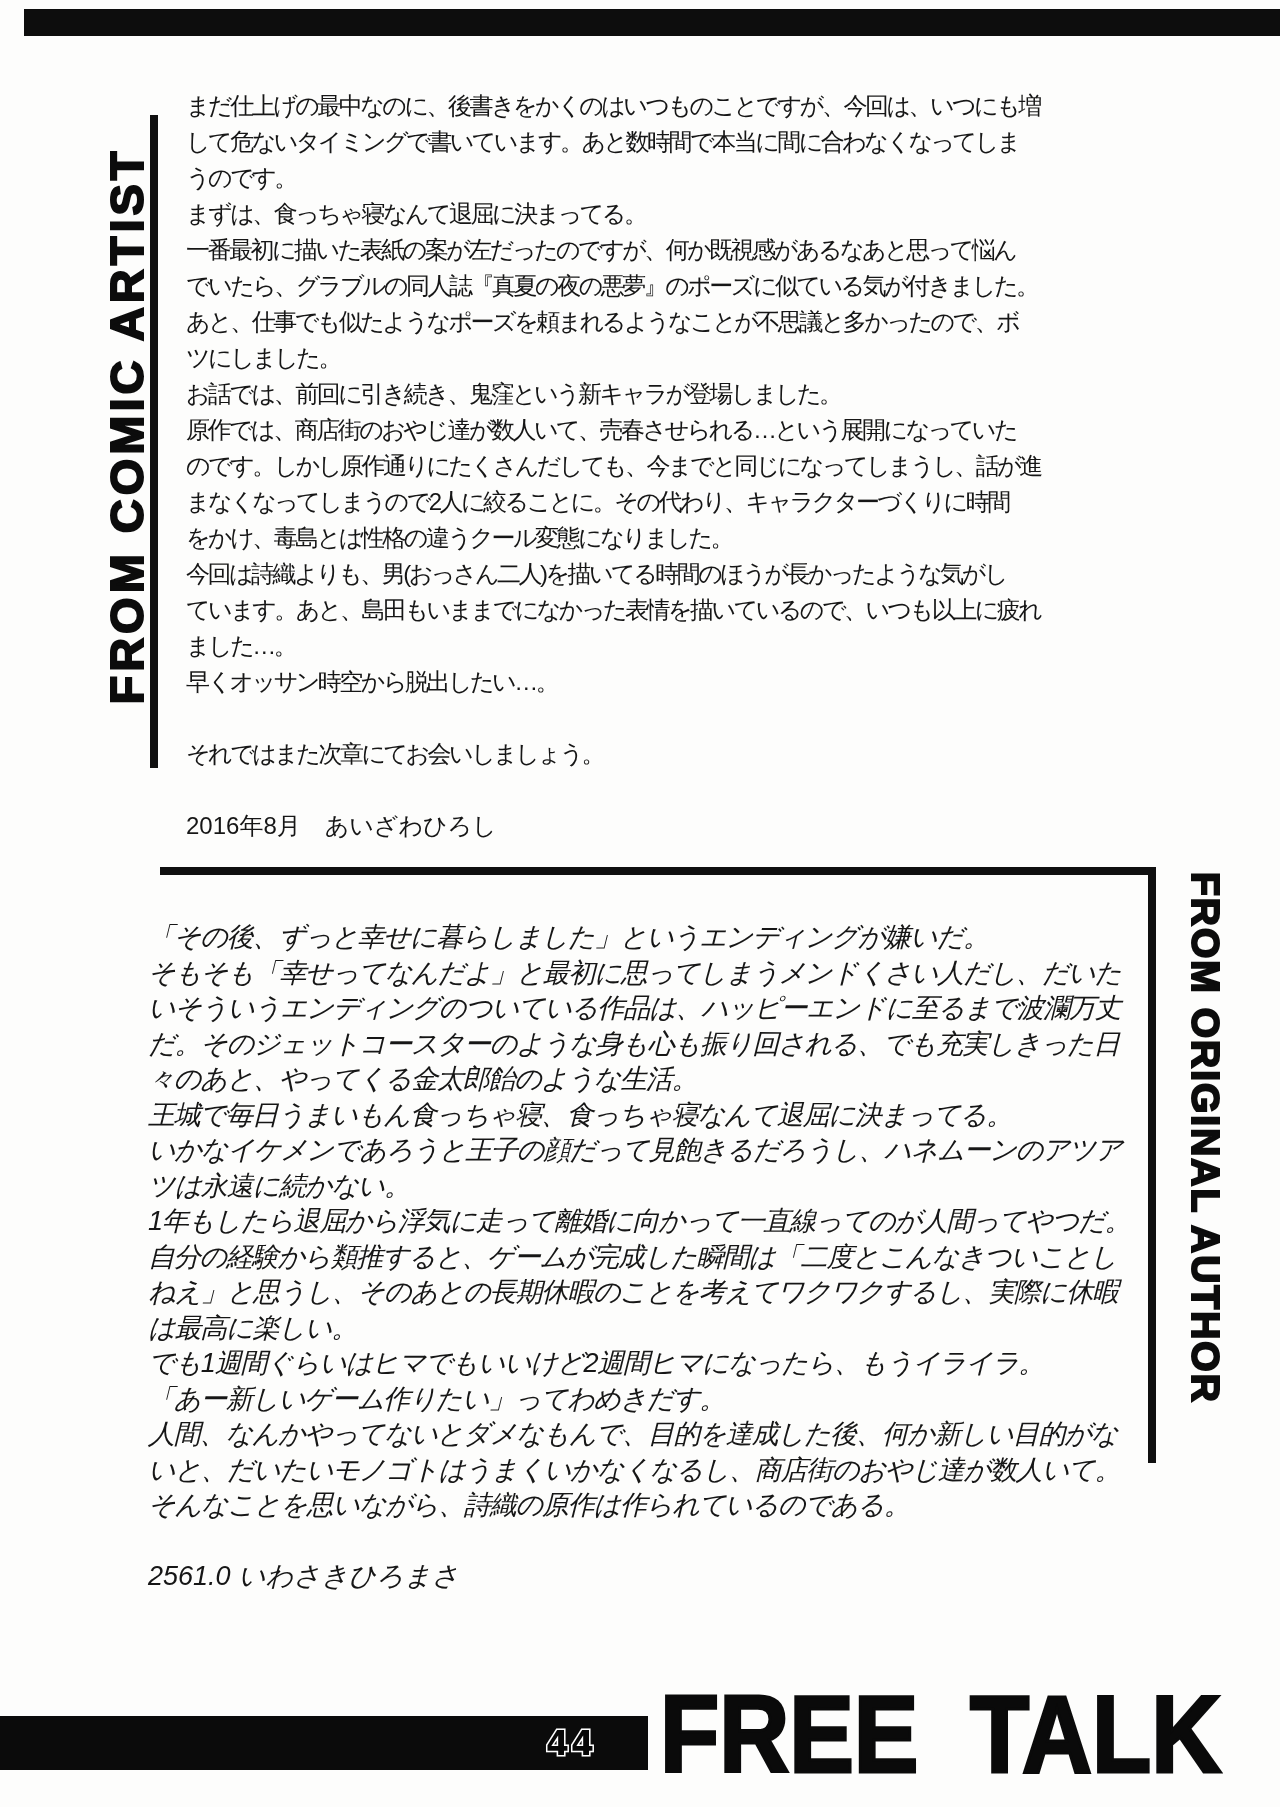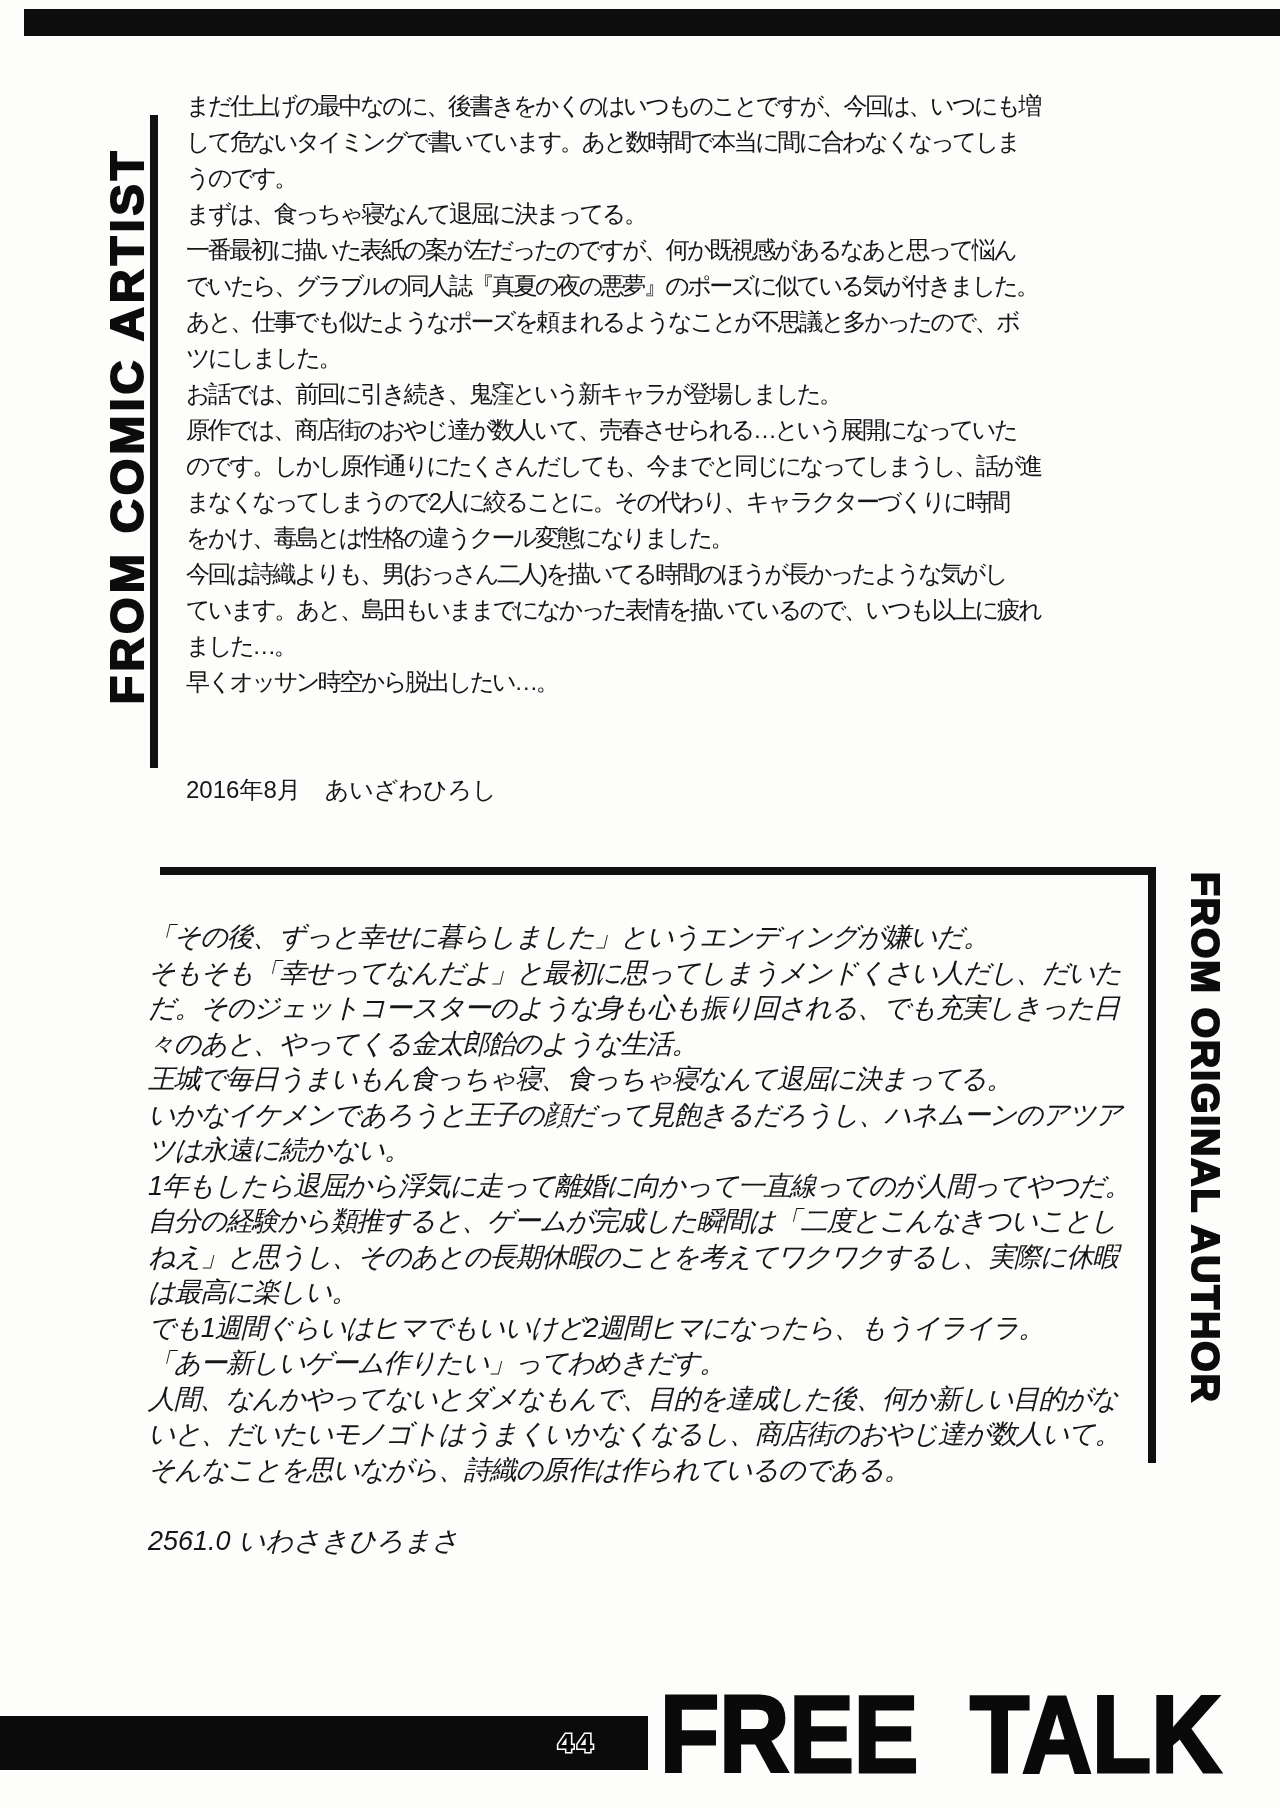--- a/index.html
+++ b/index.html
@@ -39,21 +39,21 @@
   .sec-author { left:148px; top:920px; width:956px; font-size:27px; line-height:35.5px; letter-spacing:-1.2px; }
   .sec-author .line { height:35.5px;font-style:italic; }
   .sig { letter-spacing:0; }
   .sig-artist { padding-right:16px; }
   .sig-author { padding-right:112px; }
 
   
   .footer-bar { position:absolute; left:0; top:1716px; width:648px; height:54px; background:#0b0b0b; }
   .page-num {
     position:absolute; right:52px; top:50%; transform:translateY(-50%);
-    font-size:25px; font-weight:700; color:#070707; letter-spacing:2px;
+    font-size:33px; font-weight:700; color:#070707; letter-spacing:2px;
     -webkit-text-stroke:3px #ffffff; paint-order:stroke fill;
     font-family:"DejaVu Sans","Liberation Sans",sans-serif;
   }
   .free-talk {
     position:absolute; left:660px; top:1672px; white-space:nowrap;
     font-size:102px; font-weight:900; color:#0a0a0a; word-spacing:26px;
     -webkit-text-stroke:3px #0a0a0a;
     transform:scale(0.95,1.08); transform-origin:0 0;
   }
 </style>
@@ -80,32 +80,34 @@
     <div class="line">お話では、前回に引き続き、鬼窪という新キャラが登場しました。</div>
     <div class="line">原作では、商店街のおやじ達が数人いて、売春させられる…という展開になっていた</div>
     <div class="line">のです。しかし原作通りにたくさんだしても、今までと同じになってしまうし、話が進</div>
     <div class="line">まなくなってしまうので2人に絞ることに。その代わり、キャラクターづくりに時間</div>
     <div class="line">をかけ、毒島とは性格の違うクール変態になりました。</div>
     <div class="line">今回は詩織よりも、男(おっさん二人)を描いてる時間のほうが長かったような気がし</div>
     <div class="line">ています。あと、島田もいままでになかった表情を描いているので、いつも以上に疲れ</div>
     <div class="line">ました…。</div>
     <div class="line">早くオッサン時空から脱出したい…。</div>
     <div class="line"></div>
+    <div class="line">それではまた次章にてお会いしましょう。</div>
     <div class="line"></div>
     <div class="line sig sig-artist">2016年8月　あいざわひろし</div>
   </div>
 
   <div class="divider-h"></div>
   <div class="rule-right"></div>
 
   <div class="vlabel vright">FROM ORIGINAL AUTHOR</div>
 
   <div class="section sec-author">
     <div class="line">「その後、ずっと幸せに暮らしました」というエンディングが嫌いだ。</div>
     <div class="line">そもそも「幸せってなんだよ」と最初に思ってしまうメンドくさい人だし、だいた</div>
+    <div class="line">いそういうエンディングのついている作品は、ハッピーエンドに至るまで波瀾万丈</div>
     <div class="line">だ。そのジェットコースターのような身も心も振り回される、でも充実しきった日</div>
     <div class="line">々のあと、やってくる金太郎飴のような生活。</div>
     <div class="line">王城で毎日うまいもん食っちゃ寝、食っちゃ寝なんて退屈に決まってる。</div>
     <div class="line">いかなイケメンであろうと王子の顔だって見飽きるだろうし、ハネムーンのアツア</div>
     <div class="line">ツは永遠に続かない。</div>
     <div class="line">1年もしたら退屈から浮気に走って離婚に向かって一直線ってのが人間ってやつだ。</div>
     <div class="line">自分の経験から類推すると、ゲームが完成した瞬間は「二度とこんなきついことし</div>
     <div class="line">ねえ」と思うし、そのあとの長期休暇のことを考えてワクワクするし、実際に休暇</div>
     <div class="line">は最高に楽しい。</div>
     <div class="line">でも1週間ぐらいはヒマでもいいけど2週間ヒマになったら、もうイライラ。</div>

